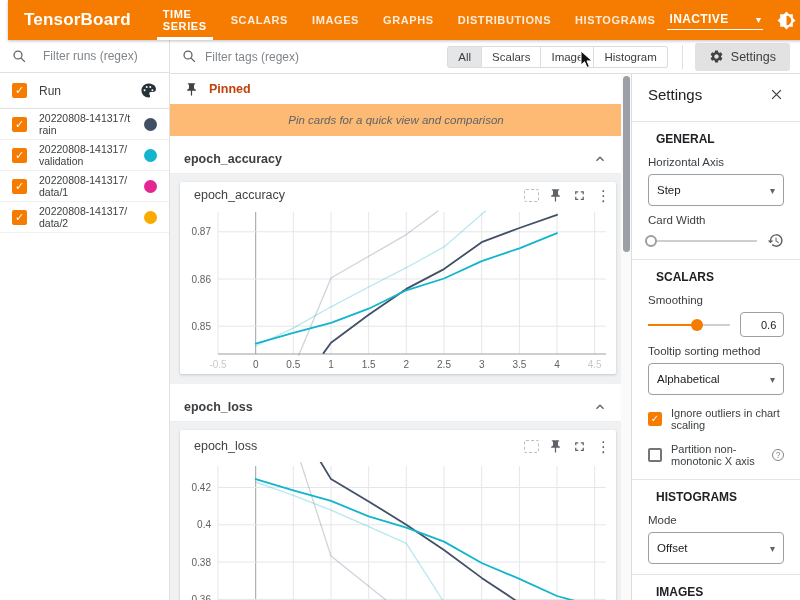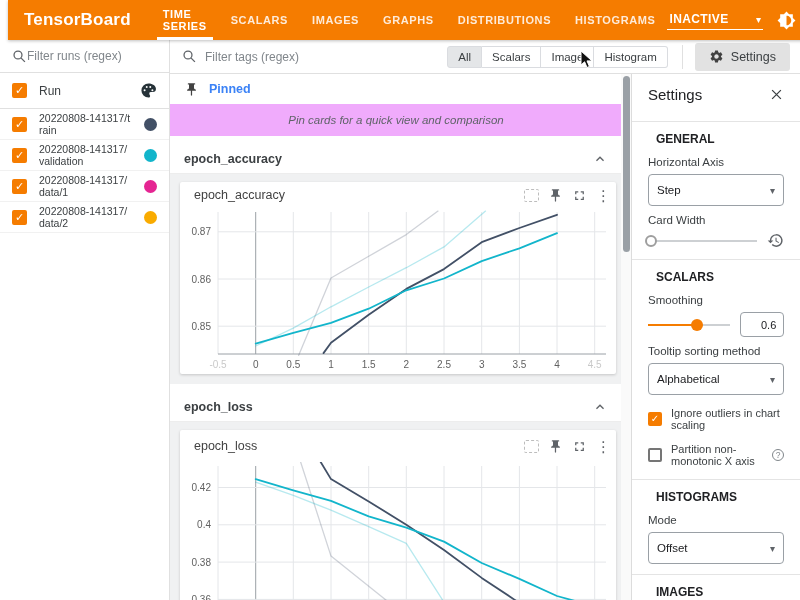--- a/index.html
+++ b/index.html
@@ -18,21 +18,21 @@
   .tab.active{color:#fff}
   .tab.active::after{content:"";position:absolute;left:6px;right:6px;bottom:0;height:3px;background:#fff}
   .nav-right{margin-left:auto;display:flex;align-items:center;gap:14px;padding-right:14px}
   .status-select{color:#fff;font-size:12px;font-weight:bold;letter-spacing:.4px;border-bottom:1px solid #fff;
                  width:96px;display:flex;justify-content:space-between;align-items:center;padding:2px 2px 3px}
   .status-caret{font-size:10px}
   .nav-icon{width:19px;height:19px;color:#fff;display:block}
 
   
   #sidebar{left:0;top:40px;width:170px;height:560px;background:#fff;border-right:1px solid #e0e0e0}
-  .side-search{height:33px;display:flex;align-items:center;gap:0;padding:0 12px;border-bottom:1px solid #e0e0e0}
+  .side-search{height:33px;display:flex;align-items:center;gap:16px;padding:0 12px;border-bottom:1px solid #e0e0e0}
   .search-ph{color:#80868b;font-size:12px}
   .icon14{width:15px;height:15px;color:#5f6368;flex:none}
   .run-header{height:36px;display:flex;align-items:center;padding:0 12px;border-bottom:1px solid #e0e0e0;gap:12px}
   .run-header .lbl{font-size:12px;color:#3c4043;flex:1}
   .palette{width:17px;height:17px;color:#263238}
   .run-row{min-height:28px;display:flex;align-items:center;gap:12px;padding:3px 12px;border-bottom:1px solid #f1f1f1}
   .run-name{font-size:10.5px;line-height:12px;color:#3c4043;flex:1;word-break:break-all}
   .dot{width:13px;height:13px;border-radius:50%;flex:none}
   .cb{width:15px;height:15px;border:2px solid #757575;border-radius:2px;flex:none;display:flex;
       align-items:center;justify-content:center;color:transparent;font-size:11px;line-height:1}
@@ -51,23 +51,23 @@
   .fbtn:last-child{border-radius:0 3px 3px 0}
   .fbtn.selected{background:#e4e6e8}
   .toolbar-divider{width:1px;height:24px;background:#e0e0e0;margin-right:12px}
   .settings-btn{background:#e2e2e2;border-radius:3px;height:28px;display:flex;align-items:center;gap:7px;
                 padding:0 14px;margin-right:10px;font-size:12.5px;color:#3c4043}
   .settings-btn .icon14{color:#424242}
 
   
   #main{left:170px;top:74px;width:452px;height:526px;background:#fff;overflow:hidden}
   .pinned-header{height:30px;display:flex;align-items:center;gap:10px;padding:0 14px;background:#fff}
-  .pinned-header .ttl{font-size:12.5px;font-weight:bold;color:#3b82f6}
+  .pinned-header .ttl{font-size:12.5px;font-weight:bold;color:#c2410c}
   .pin-icon{width:15px;height:15px;color:#424242}
-  .pinned-empty{height:32px;background:#f0abfc;display:flex;align-items:center;justify-content:center}
+  .pinned-empty{height:32px;background:#fdba74;display:flex;align-items:center;justify-content:center}
   .pinned-empty .msg{font-style:italic;font-size:11.5px;color:#5f6368}
   .gap8{height:8px;background:#fff}
   .sec-header{height:30px;display:flex;align-items:center;padding:0 14px;background:#fff;
               border-bottom:1px solid #ededed}
   .sec-title{font-size:12.5px;font-weight:bold;color:#3c4043;flex:1}
   .chev{width:16px;height:16px;color:#5f6368}
   .sec-body{background:#f0f1f2;padding:8px 6px 10px 10px}
   .card{background:#fff;border-radius:2px;box-shadow:0 1px 3px rgba(0,0,0,.18)}
   .card-header{height:26px;display:flex;align-items:center;padding:0 6px 0 14px}
   .card-title{font-size:12.5px;color:#424242;flex:1}

